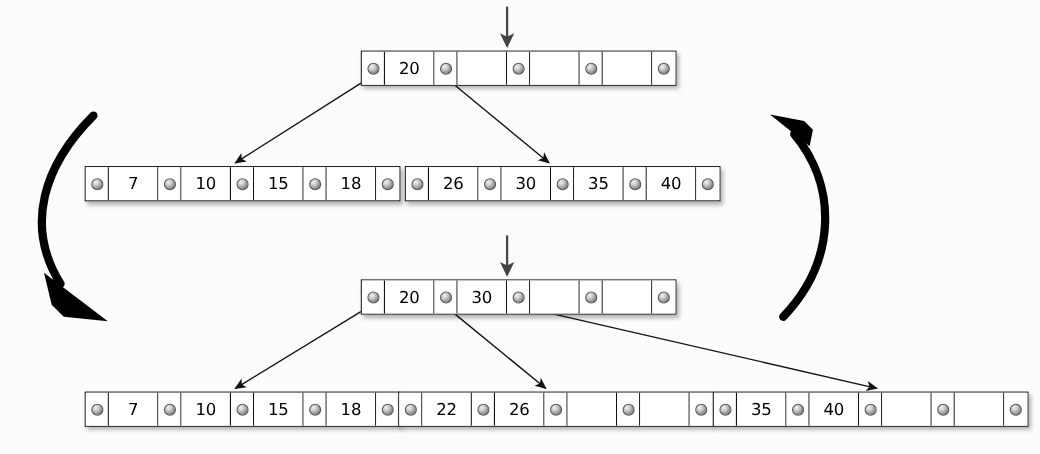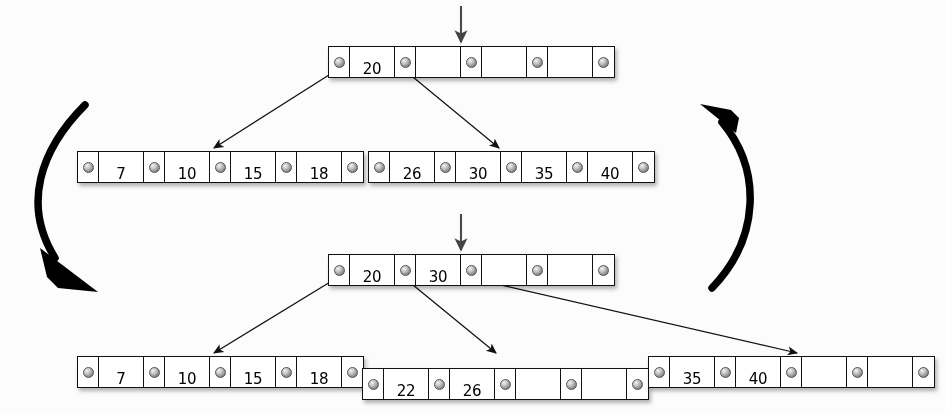--- a/index.html
+++ b/index.html
@@ -29,21 +29,21 @@
     box-sizing: border-box;
     border-right: 1.4px solid #111;
     display: flex;
     align-items: center;
     justify-content: center;
     background: #ffffff;
     height: 100%;
   }
   .cell:last-child { border-right: none; }
   .cell.ptr { width: 21px; }
-  .cell.key { width: 45px; align-items: flex-end; }
+  .cell.key { width: 45px; }
   .keytext {
     font-family: "DejaVu Sans", sans-serif;
     font-size: 15px;
     color: #000;
     line-height: 1;
     letter-spacing: -0.2px;
   }
   .dot {
     width: 11px; height: 11px;
     border-radius: 50%;
@@ -248,21 +248,21 @@
         <span class="dot"></span>
       </div>
     <div class="cell key">
         <span class="keytext">18</span>
       </div>
     <div class="cell ptr">
         <span class="dot"></span>
       </div>
   </div>
 
-  <div class="node" style="left:362px; top:368px;">
+  <div class="node" style="left:362px; top:356px;">
     <div class="cell ptr">
         <span class="dot"></span>
       </div>
     <div class="cell key">
         <span class="keytext">22</span>
       </div>
     <div class="cell ptr">
         <span class="dot"></span>
       </div>
     <div class="cell key">

